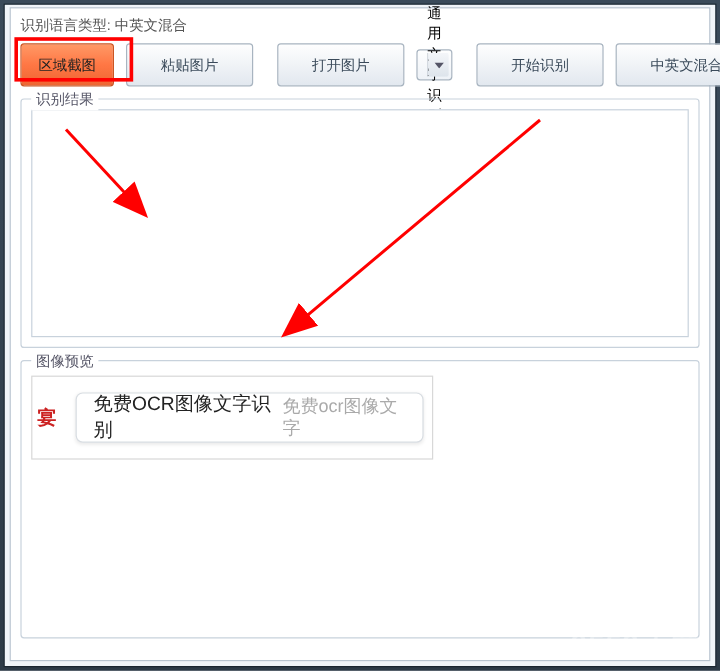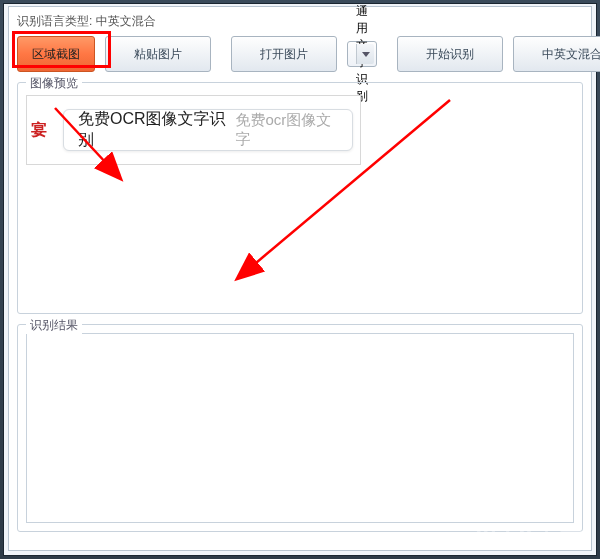--- a/index.html
+++ b/index.html
@@ -301,37 +301,37 @@
             <svg width="8" height="5" viewBox="0 0 8 5">
                 <path d="M0 0 L8 0 L4 5 Z" fill="#556"></path>
               </svg>
           </div>
         </div>
         <div style="width:8px"></div>
         <div class="btn">开始识别</div>
         <div class="btn">中英文混合</div>
       </div>
 
+      <div class="fieldset fieldset-result">
+        <div class="fieldset-legend">识别结果</div>
+        <textarea class="result-textarea" style=""></textarea>
+      </div>
+
       <div class="fieldset fieldset-preview">
         <div class="fieldset-legend">图像预览</div>
 
         <div class="preview-image">
           <span class="preview-char">宴</span>
           <div class="preview-searchbox">
             <span class="preview-text-main">免费OCR图像文字识别</span>
             <span class="preview-text-hint">免费ocr图像文字</span>
           </div>
         </div>
       </div>
 
-      <div class="fieldset fieldset-result">
-        <div class="fieldset-legend">识别结果</div>
-        <textarea class="result-textarea" style=""></textarea>
-      </div>
-
     </div>
 
   </div>
 
 </div>
 
 <svg class="arrow-svg" style="top:0;left:0;width:600px;height:559px;">
   <defs>
     <marker id="arrowhead" markerWidth="12" markerHeight="10" refX="10" refY="5" orient="auto">
       <polygon points="0 0, 12 5, 0 10" fill="#ff0000"></polygon>

